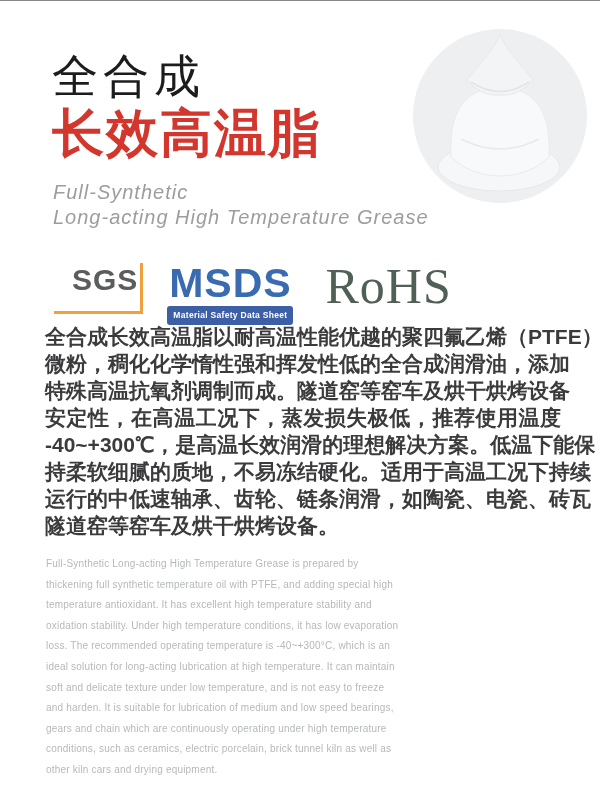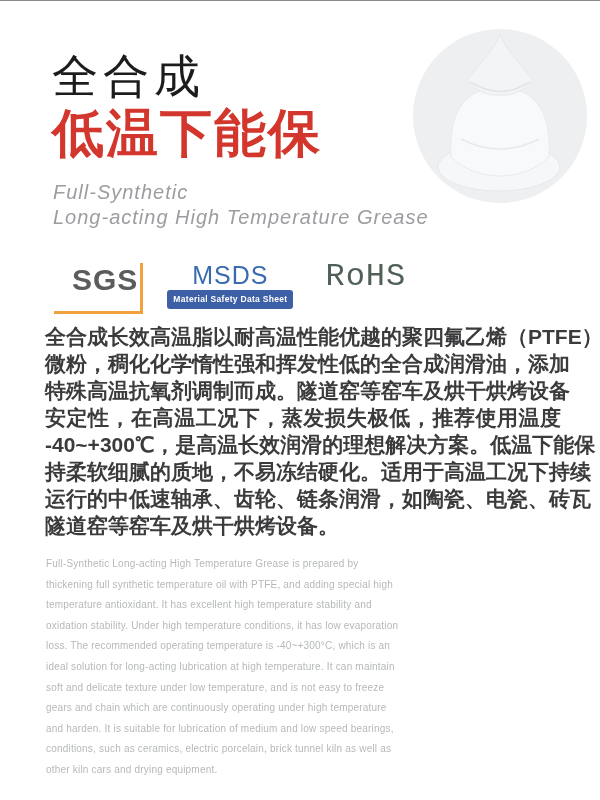--- a/index.html
+++ b/index.html
@@ -51,32 +51,32 @@
     border-bottom:3px solid var(--sgs-orange);
     border-right:3px solid var(--sgs-orange);
     padding:2px 2px 16px 18px;
   }
   .sgs-text{
     font-size:30px;line-height:1;font-weight:700;
     color:var(--sgs-gray);letter-spacing:1px;
   }
   .msds-box{margin-left:24px;display:flex;flex-direction:column;align-items:center;}
   .msds-text{
-    font-size:25px;line-height:1;font-weight:400;
+    font-size:41px;line-height:1;font-weight:700;
     color:var(--msds-blue);letter-spacing:1px;
   }
   .msds-bar{
     margin-top:2px;background:var(--msds-bar);color:#ffffff;
     font-size:8.5px;line-height:1;font-weight:700;
     padding:5px 6px;border-radius:3px;white-space:nowrap;letter-spacing:.3px;
   }
   .rohs-text{
     margin-left:32px;margin-top:-2px;
-    font-family:Liberation Mono, monospace;
-    font-size:32px;line-height:1;font-weight:400;
+    font-family:Liberation Serif, serif;
+    font-size:50px;line-height:1;font-weight:400;
     color:var(--rohs-green);letter-spacing:1px;
   }
   .desc-cn{
     position:absolute;left:45px;top:322px;width:516px;
     font-size:21px;line-height:27px;font-weight:500;
     color:var(--body-cn);
   }
   .desc-cn .ln{text-align:justify;text-align-last:justify;white-space:nowrap;font-weight:bold;}
   .desc-cn .ln:last-child{text-align-last:left;}
   .desc-en{
@@ -94,21 +94,21 @@
   <svg class="product-art" viewBox="0 0 190 200" xmlns="http://www.w3.org/2000/svg">
     <circle cx="95" cy="97" r="87" fill="#edeff1"></circle>
     <ellipse cx="94" cy="148" rx="61" ry="24" fill="#f6f7f9" stroke="#e6e8ea" stroke-width="1"></ellipse>
     <path d="M46,138 C44,96 56,70 95,68 C134,70 146,96 144,138 C130,152 110,157 95,157 C80,157 60,152 46,138 Z" fill="#f8f9fb" stroke="#e9ebed" stroke-width="1"></path>
     <path d="M95,16 C103,34 116,45 128,61 C118,73 106,77 95,76 C84,77 72,73 62,61 C74,45 87,34 95,16 Z" fill="#f3f4f6" stroke="#e6e8ea" stroke-width="1"></path>
     <path d="M66,63 Q95,82 124,63" fill="none" stroke="#e2e4e7" stroke-width="1.5"></path>
     <path d="M56,120 Q95,140 134,120" fill="none" stroke="#e7e9eb" stroke-width="1.5"></path>
   </svg>
 
   <div class="title-cn-1">全合成</div>
-  <div class="title-cn-2">低温下能保</div>
+  <div class="title-cn-2">长效高温脂</div>
 
   <div class="subtitle">
     <div>Full-Synthetic</div>
     <div>Long-acting High Temperature Grease</div>
   </div>
 
   <div class="cert-row">
     <div class="sgs-box">
       <span class="sgs-text">SGS</span>
     </div>
@@ -131,19 +131,19 @@
     </div>
 
   <div class="desc-en">
       <div class="ln">Full-Synthetic Long-acting High Temperature Grease is prepared by</div>
       <div class="ln">thickening full synthetic temperature oil with PTFE, and adding special high</div>
       <div class="ln">temperature antioxidant. It has excellent high temperature stability and</div>
       <div class="ln">oxidation stability. Under high temperature conditions, it has low evaporation</div>
       <div class="ln">loss. The recommended operating temperature is -40~+300°C, which is an</div>
       <div class="ln">ideal solution for long-acting lubrication at high temperature. It can maintain</div>
       <div class="ln">soft and delicate texture under low temperature, and is not easy to freeze</div>
+      <div class="ln">and harden. It is suitable for lubrication of medium and low speed bearings,</div>
       <div class="ln">gears and chain which are continuously operating under high temperature</div>
-      <div class="ln">and harden. It is suitable for lubrication of medium and low speed bearings,</div>
       <div class="ln">conditions, such as ceramics, electric porcelain, brick tunnel kiln as well as</div>
       <div class="ln">other kiln cars and drying equipment.</div>
     </div>
 
 </div>
 
 </body></html>

